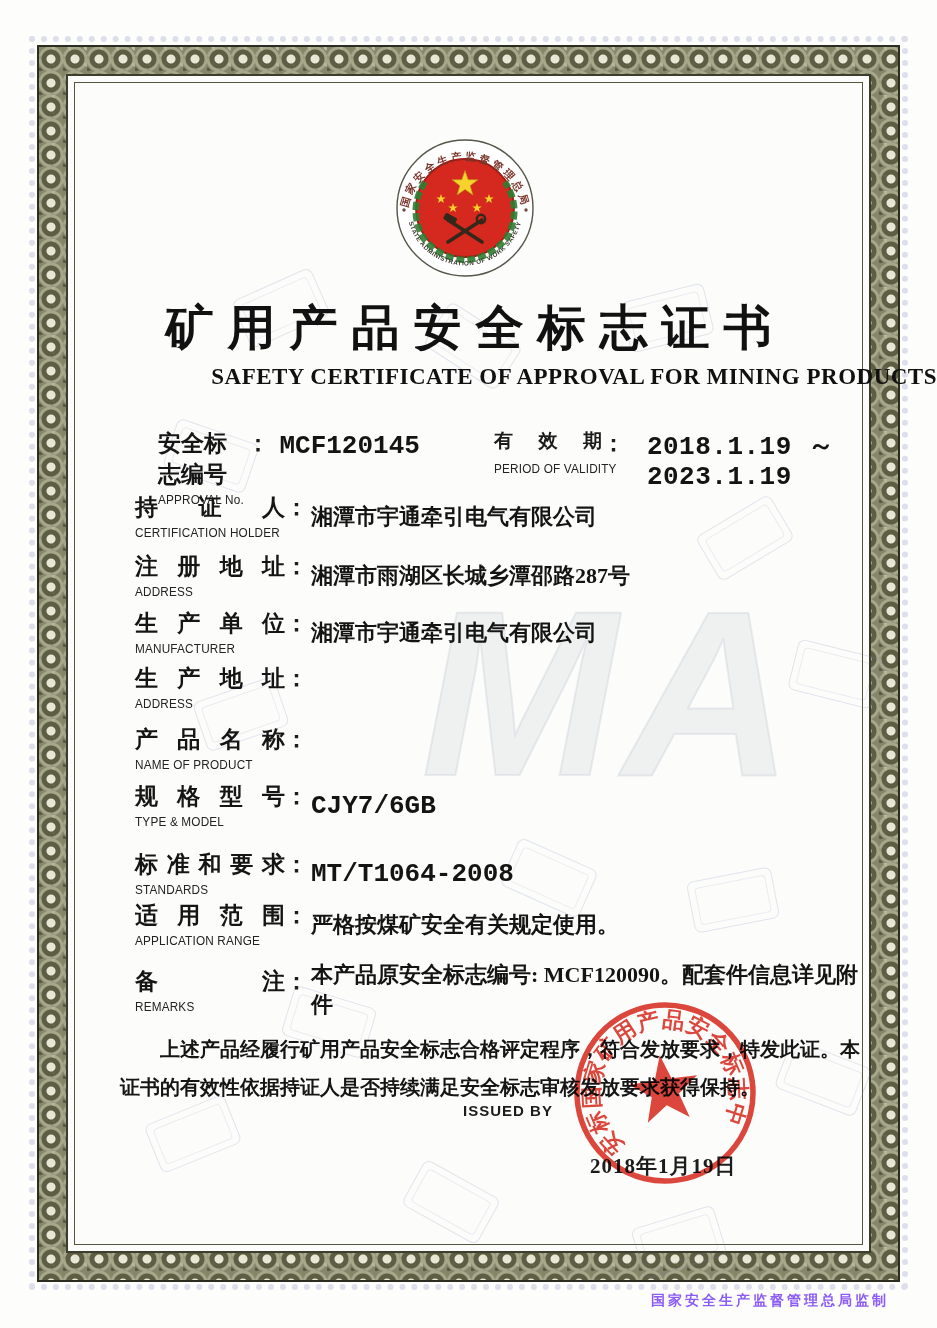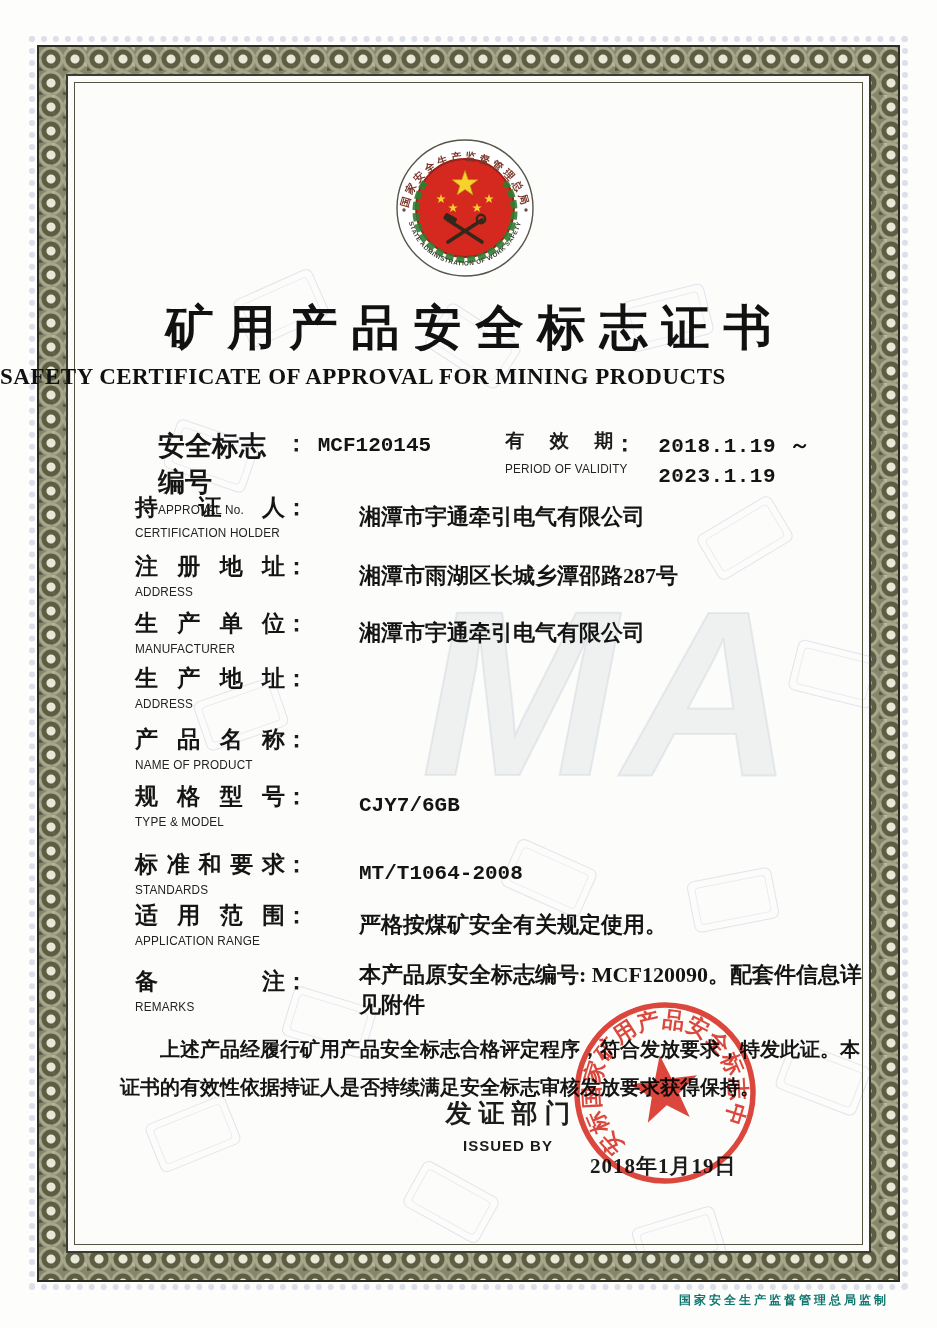--- a/index.html
+++ b/index.html
@@ -55,73 +55,73 @@
   
   .emblem{position:absolute;left:395px;top:138px;width:140px;height:140px;z-index:3;}
 
   
   .title{
     position:absolute;left:0;right:0;top:296px;text-align:center;
     font-size:48px;font-weight:700;letter-spacing:14px;margin-right:-14px;
     color:#111;z-index:3;
   }
   .subtitle{
-    position:absolute;left:0;right:0;top:364px;text-align:left;
+    position:absolute;left:0;right:0;top:364px;text-align:right;
     font-size:23px;font-weight:700;letter-spacing:0.5px;color:#111;z-index:3;
   }
 
   
-  .zh{font-size:27px;font-weight:700;color:#151515;}
+  .zh{font-size:23px;font-weight:700;color:#151515;}
   .lz{
     display:inline-block;width:150px;
     text-align:justify;text-align-last:justify;
     font-size:23px;font-weight:700;color:#151515;vertical-align:top;
   }
   .colon{font-size:23px;font-weight:700;vertical-align:top;}
   .en{
     font-family:"Liberation Sans","DejaVu Sans",sans-serif;
     font-size:12.5px;font-weight:500;letter-spacing:0.2px;color:#222;
     margin-top:3px;transform:scaleX(0.94);transform-origin:left;
   }
   .val{
     font-size:22px;font-weight:600;color:#141414;line-height:30px;
   }
-  .mono{font-family:"Liberation Mono","DejaVu Sans Mono",monospace;font-size:21px;font-weight:700;}
+  .mono{font-family:"Liberation Mono","DejaVu Sans Mono",monospace;font-size:26px;font-weight:700;}
 
   .approval-row{position:absolute;left:158px;right:60px;top:428px;display:flex;align-items:flex-start;z-index:3;}
   .ap-group{display:flex;flex-direction:column;}
   .ap-line{display:flex;align-items:flex-start;}
   .validity-group{margin-left:74px;}
   .lz-validity{
     display:inline-block;width:108px;text-align:justify;text-align-last:justify;
     font-size:19px;font-weight:700;
   }
   .ap-val{margin-left:10px;padding-top:3px;}
   .dates{margin-left:22px;padding-top:4px;letter-spacing:0.5px;}
 
   .row{position:absolute;left:135px;right:62px;display:flex;align-items:center;z-index:3;}
   .labelwrap{width:176px;flex:none;display:flex;flex-direction:column;}
   .labelwrap .top{display:flex;}
-  .rowval{flex:1;padding-top:1px;margin-left:48px;}
+  .rowval{flex:1;padding-top:1px;}
 
   .statement{
     position:absolute;left:120px;width:748px;top:1030px;z-index:3;
     font-size:20px;font-weight:600;line-height:38px;text-indent:2em;color:#151515;
   }
   .issuedby{position:absolute;left:408px;width:200px;top:1096px;text-align:center;z-index:3;}
   .issuedby .zh-big{font-size:26px;font-weight:700;letter-spacing:7px;margin-right:-7px;}
   .issuedby .en-ib{font-family:"Liberation Sans","DejaVu Sans",sans-serif;font-size:15px;font-weight:600;letter-spacing:1px;margin-top:6px;}
   .issue-date{
     position:absolute;left:590px;top:1152px;z-index:3;
     font-size:21px;font-weight:600;letter-spacing:1px;
   }
   .seal{position:absolute;left:572px;top:1000px;width:186px;height:186px;z-index:5;mix-blend-mode:multiply;opacity:0.92;}
   .footer-note{
     position:absolute;right:48px;top:1292px;z-index:3;
-    font-size:12px;font-weight:700;letter-spacing:3px;color:#0f766e;
+    font-size:14px;font-weight:700;letter-spacing:3px;color:#8b5cf6;
   }
 </style>
 </head>
 <body>
 
 <div class="page">
 
   <div class="halo"></div>
 
   <div class="band">
@@ -324,21 +324,20 @@
             <span class="colon">：</span>
           </div>
         <div class="en">REMARKS</div>
         </div>
       <div class="rowval val">本产品原安全标志编号: MCF120090。配套件信息详见附件</div>
     </div>
 
     <div class="statement">上述产品经履行矿用产品安全标志合格评定程序，符合发放要求，特发此证。本证书的有效性依据持证人是否持续满足安全标志审核发放要求获得保持。</div>
 
     <div class="issuedby">
-      <div class="zh-big">发证部门</div>
       <div class="en-ib">ISSUED BY</div>
     </div>
 
     <div class="issue-date">2018年1月19日</div>
 
     <svg class="seal" viewBox="0 0 186 186">
       <g transform="rotate(-8 93 93)">
         <circle cx="93" cy="93" r="88" fill="none" stroke="#d8372b" stroke-width="5.5"></circle>
         <polygon points="0,-1 0.235,-0.324 0.951,-0.309 0.38,0.124 0.588,0.809 0,0.4 -0.588,0.809 -0.38,0.124 -0.951,-0.309 -0.235,-0.324" transform="translate(93,91) scale(36)" fill="#d8372b"></polygon>
         <defs>

